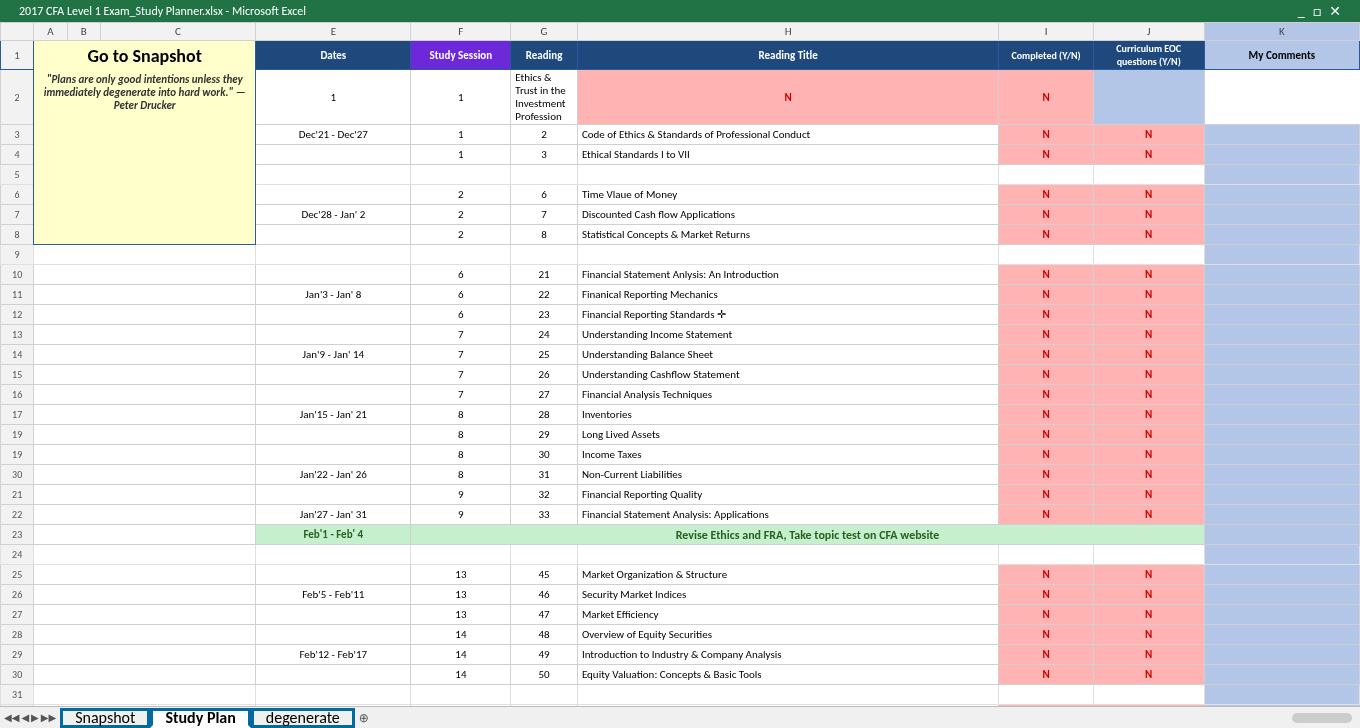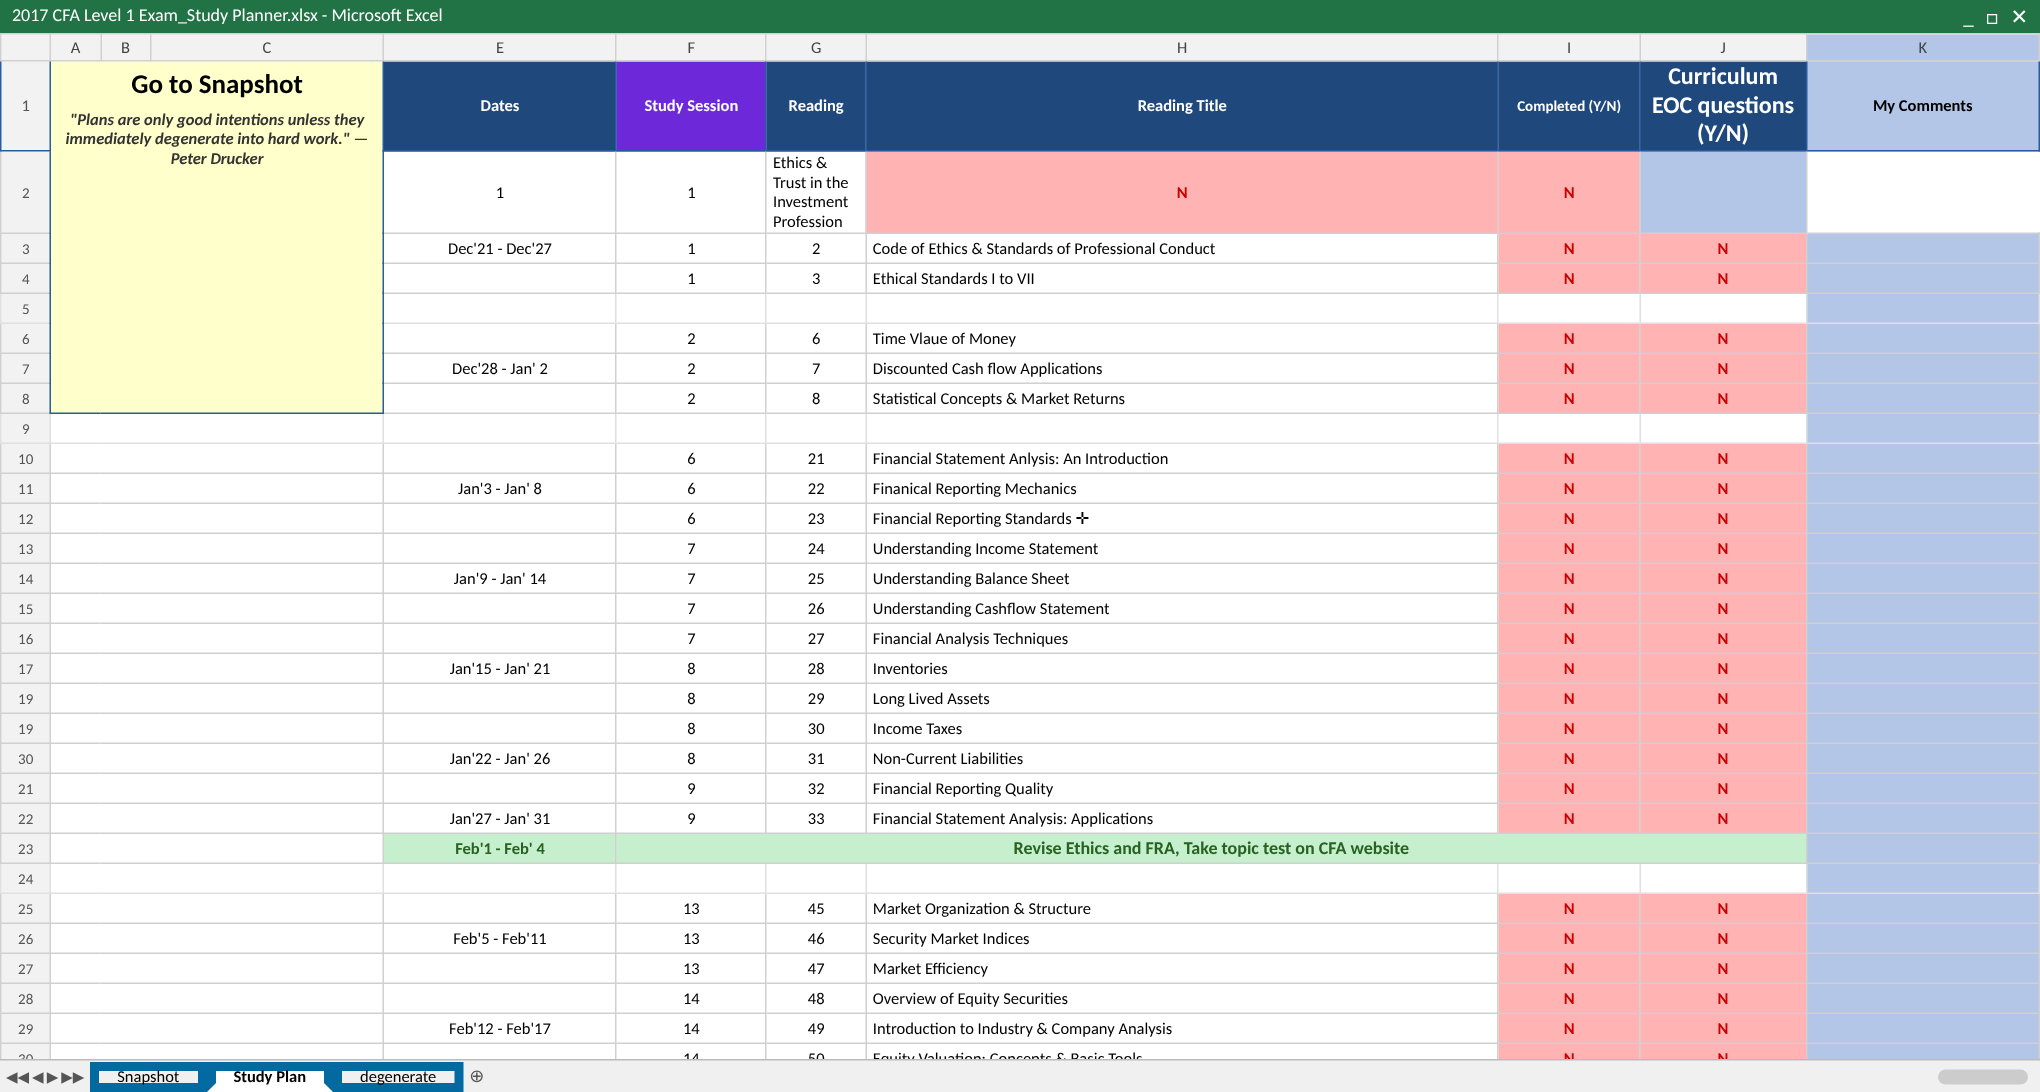--- a/index.html
+++ b/index.html
@@ -6,21 +6,21 @@
     body { font-family: Calibri, Arial, sans-serif; font-size: 11px; background: #fff; overflow: hidden; width: 1360px; height: 728px; }
 
     
     .title-bar {
       background: #217346;
       color: white;
       height: 22px;
       display: flex;
       align-items: center;
       justify-content: space-between;
-      padding: 0 8px;
+      padding: 0 19px;
       font-size: 12px;
     }
     .title-bar-controls { display: flex; gap: 8px; }
     .title-bar-controls span { cursor: pointer; font-size: 14px; }
 
     
     .spreadsheet-container {
       display: flex;
       flex-direction: column;
       height: calc(728px - 22px);
@@ -93,24 +93,24 @@
       background: #f0f0f0;
       border-top: 1px solid #bbb;
       display: flex;
       align-items: center;
       padding: 0 4px;
       gap: 0;
     }
 
     .tab {
       padding: 2px 12px;
-      border: 6px solid #0369a1;
+      border: 3px solid #0369a1;
       background: #f0f0f0;
       cursor: pointer;
-      font-size: 11px;
+      font-size: 16px;
       height: 20px;
       display: flex;
       align-items: center;
     }
 
     .tab.active {
       background: #fff;
       border-bottom-color: #fff;
       font-weight: bold;
     }
@@ -190,21 +190,21 @@
             <td style="background:#f2f2f2;color:#555;text-align:center;font-weight:normal;">1</td>
             <td colspan="3" rowspan="8" class="quote-cell" style="background:#ffffcc;color:#333;font-style:italic;font-size:11px;vertical-align:top;">
               <div style="font-size:18px;font-weight:bold;color:#000;font-style:normal;margin-bottom:6px;">Go to Snapshot</div>
               <div>"Plans are only good intentions unless they immediately degenerate into hard work." — Peter Drucker</div>
             </td>
             <td style="text-align:center;font-weight:bold;background:#1F497D;color:white;border-color:#2a5a9e;">Dates</td>
             <td style="text-align:center;font-weight:bold;background:#6d28d9;color:white;border-color:#2a5a9e;">Study Session</td>
             <td style="text-align:center;font-weight:bold;background:#1F497D;color:white;border-color:#2a5a9e;">Reading</td>
             <td style="text-align:center;font-weight:bold;background:#1F497D;color:white;border-color:#2a5a9e;">Reading Title</td>
             <td style="text-align:center;font-weight:bold;background:#1F497D;color:white;border-color:#2a5a9e;font-size:10px;">Completed (Y/N)</td>
-            <td style="text-align:center;font-weight:bold;background:#1F497D;color:white;border-color:#2a5a9e;font-size:16px;">Curriculum EOC questions (Y/N)</td>
+            <td style="text-align:center;font-weight:bold;background:#1F497D;color:white;border-color:#2a5a9e;font-size:10px;">Curriculum EOC questions (Y/N)</td>
             <td style="text-align:center;font-weight:bold;background:#b3c6e7;color:#000;border-color:#2a5a9e;">My Comments</td>
           </tr>
 
           <tr>
             <td style="background:#f2f2f2;color:#555;text-align:center;font-size:10px;">2</td>
             <td class="center">1</td>
             <td class="center">1</td>
             <td>Ethics &amp; Trust in the Investment Profession</td>
             <td class="n-completed">N</td>
             <td class="n-curriculum">N</td>

